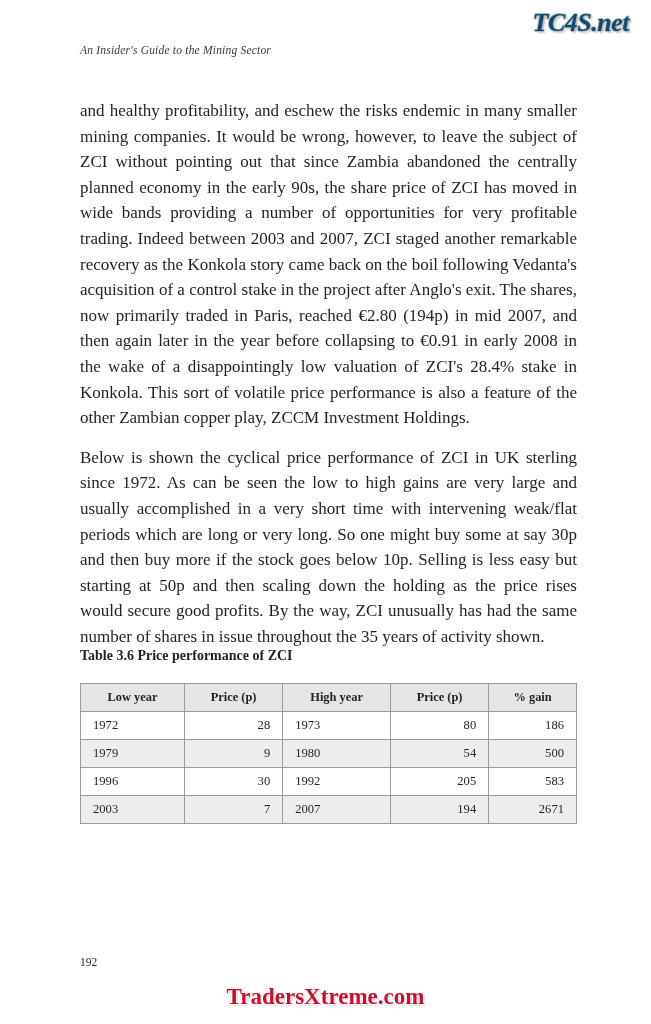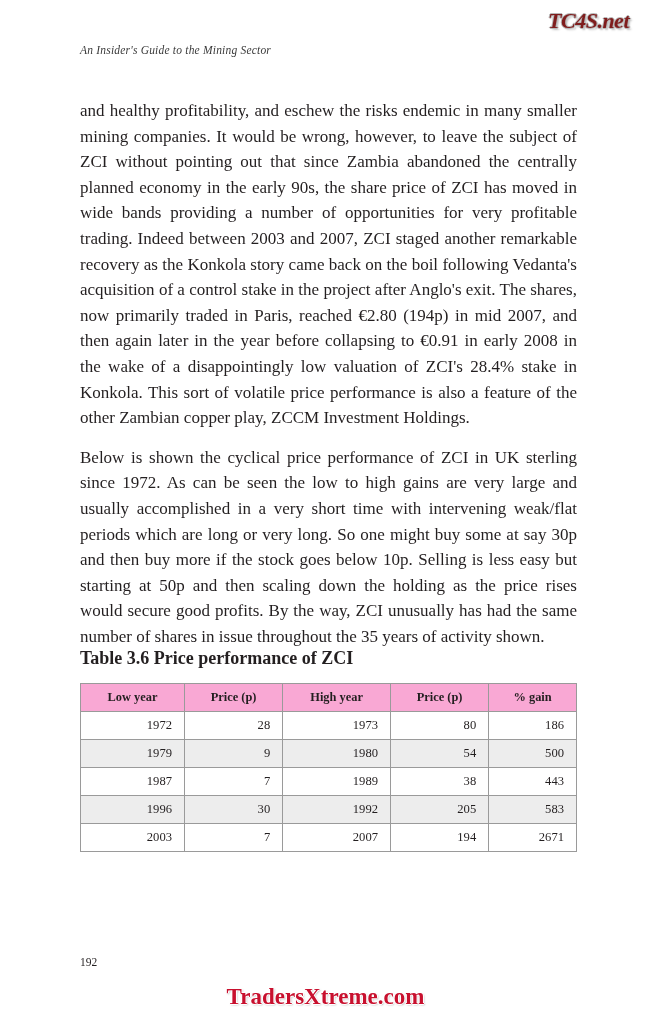--- a/index.html
+++ b/index.html
@@ -18,24 +18,24 @@
   .page {
     position: absolute;
     inset: 0;
   }
   
   .wm-top {
     position: absolute;
     top: 8px;
     right: 22px;
     font-family: "Liberation Serif", serif;
-    font-size: 22px;
+    font-size: 26px;
     font-weight: bold;
     font-style: italic;
-    color: #7f1d1d;
+    color: #0c4a6e;
     text-shadow:
        1px 0 0 #b8b8b8, -1px 0 0 #b8b8b8, 0 1px 0 #b8b8b8, 0 -1px 0 #b8b8b8,
        2px 2px 2px rgba(0,0,0,0.25);
     letter-spacing: -0.5px;
     text-align: right;
   }
   .wm-center {
     position: absolute;
     top: 487px;
     left: 183px;
@@ -90,48 +90,48 @@
     text-align: justify;
     text-justify: inter-word;
     color: #231f20;
   }
   p.body:last-child { margin-bottom: 0; }
 
   .table-caption {
     position: absolute;
     top: 648px;
     left: 80px;
-    font-size: 18px;
+    font-size: 14px;
     font-weight: bold;
     color: #231f20;
   }
   
   table.price-table {
     position: absolute;
     top: 683px;
     left: 80px;
     width: 497px;
     border-collapse: collapse;
     font-size: 12.6px;
   }
   table.price-table th,
   table.price-table td {
     border: 1px solid #9a9a9a;
     height: 27px;
     padding: 0 12px;
     color: #231f20;
   }
   table.price-table th {
-    background: #f9a8d4;
+    background: #e5e5e5;
     font-weight: bold;
     text-align: center;
     font-size: 12.4px;
   }
   table.price-table td.year {
-    text-align: right;
+    text-align: left;
     margin-left: 13px;
   }
   table.price-table td.num {
     text-align: right;
   }
   table.price-table tbody tr:nth-child(even) td {
     background: #ededed;
   }
   table.price-table tbody tr:nth-child(odd) td {
     background: #ffffff;
@@ -181,27 +181,20 @@
         <td class="num">186</td>
       </tr>
       <tr>
         <td class="year">1979</td>
         <td class="num">9</td>
         <td class="year">1980</td>
         <td class="num">54</td>
         <td class="num">500</td>
       </tr>
       <tr>
-        <td class="year">1987</td>
-        <td class="num">7</td>
-        <td class="year">1989</td>
-        <td class="num">38</td>
-        <td class="num">443</td>
-      </tr>
-      <tr>
         <td class="year">1996</td>
         <td class="num">30</td>
         <td class="year">1992</td>
         <td class="num">205</td>
         <td class="num">583</td>
       </tr>
       <tr>
         <td class="year">2003</td>
         <td class="num">7</td>
         <td class="year">2007</td>

